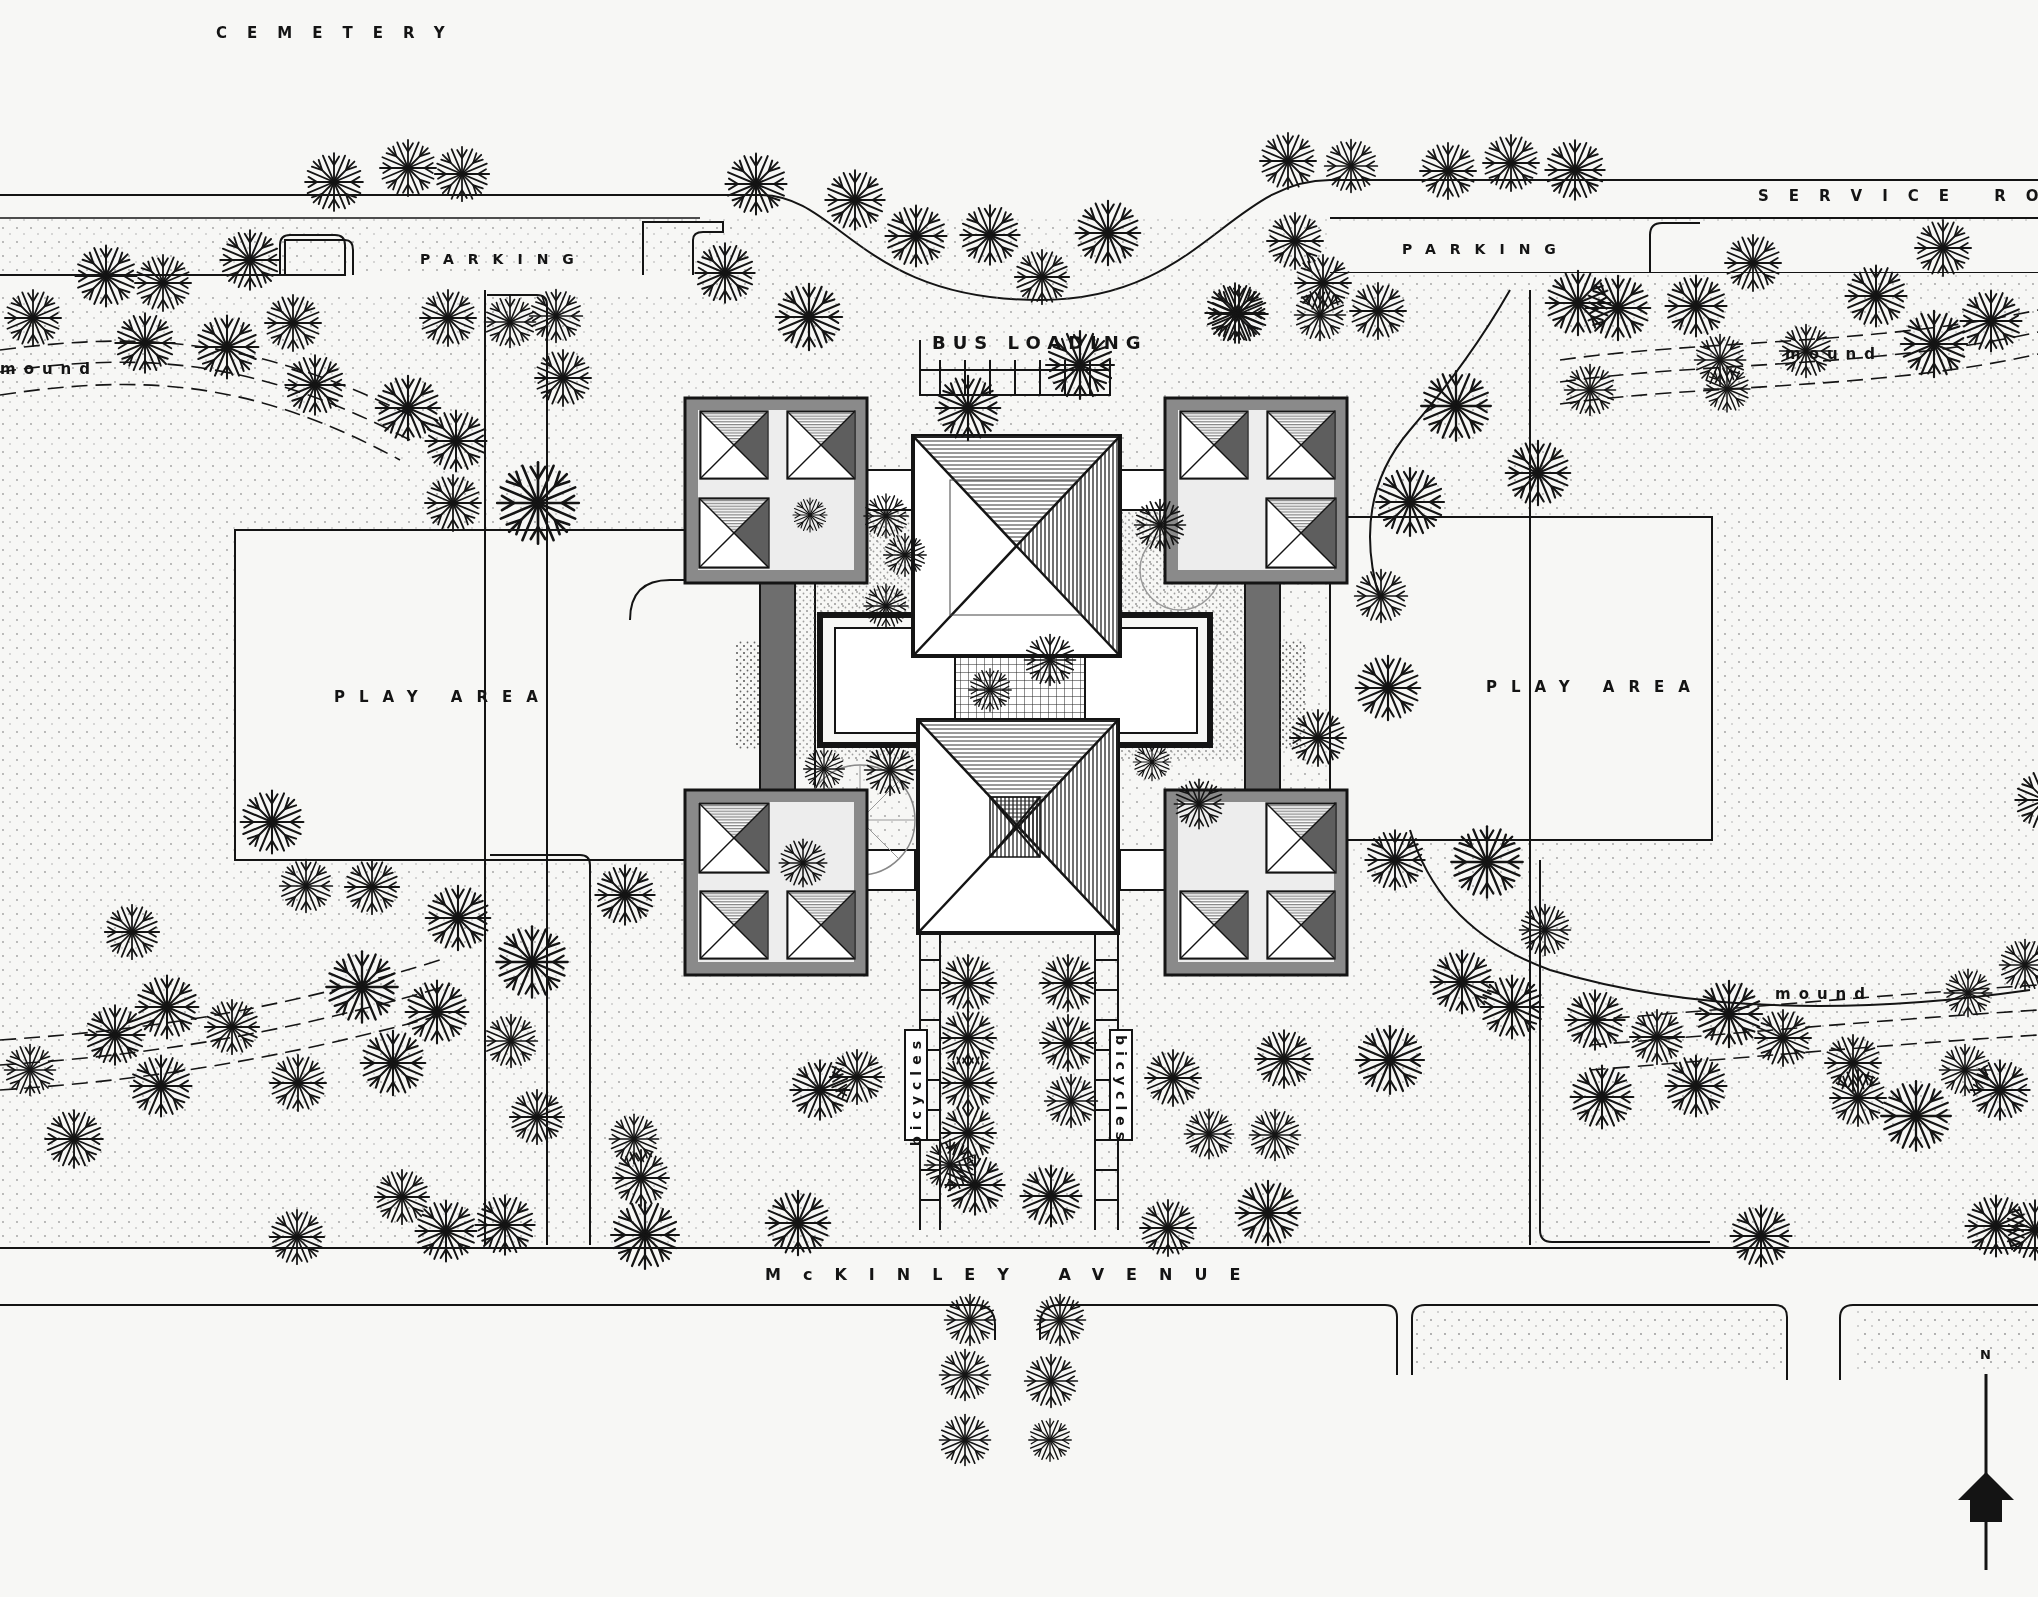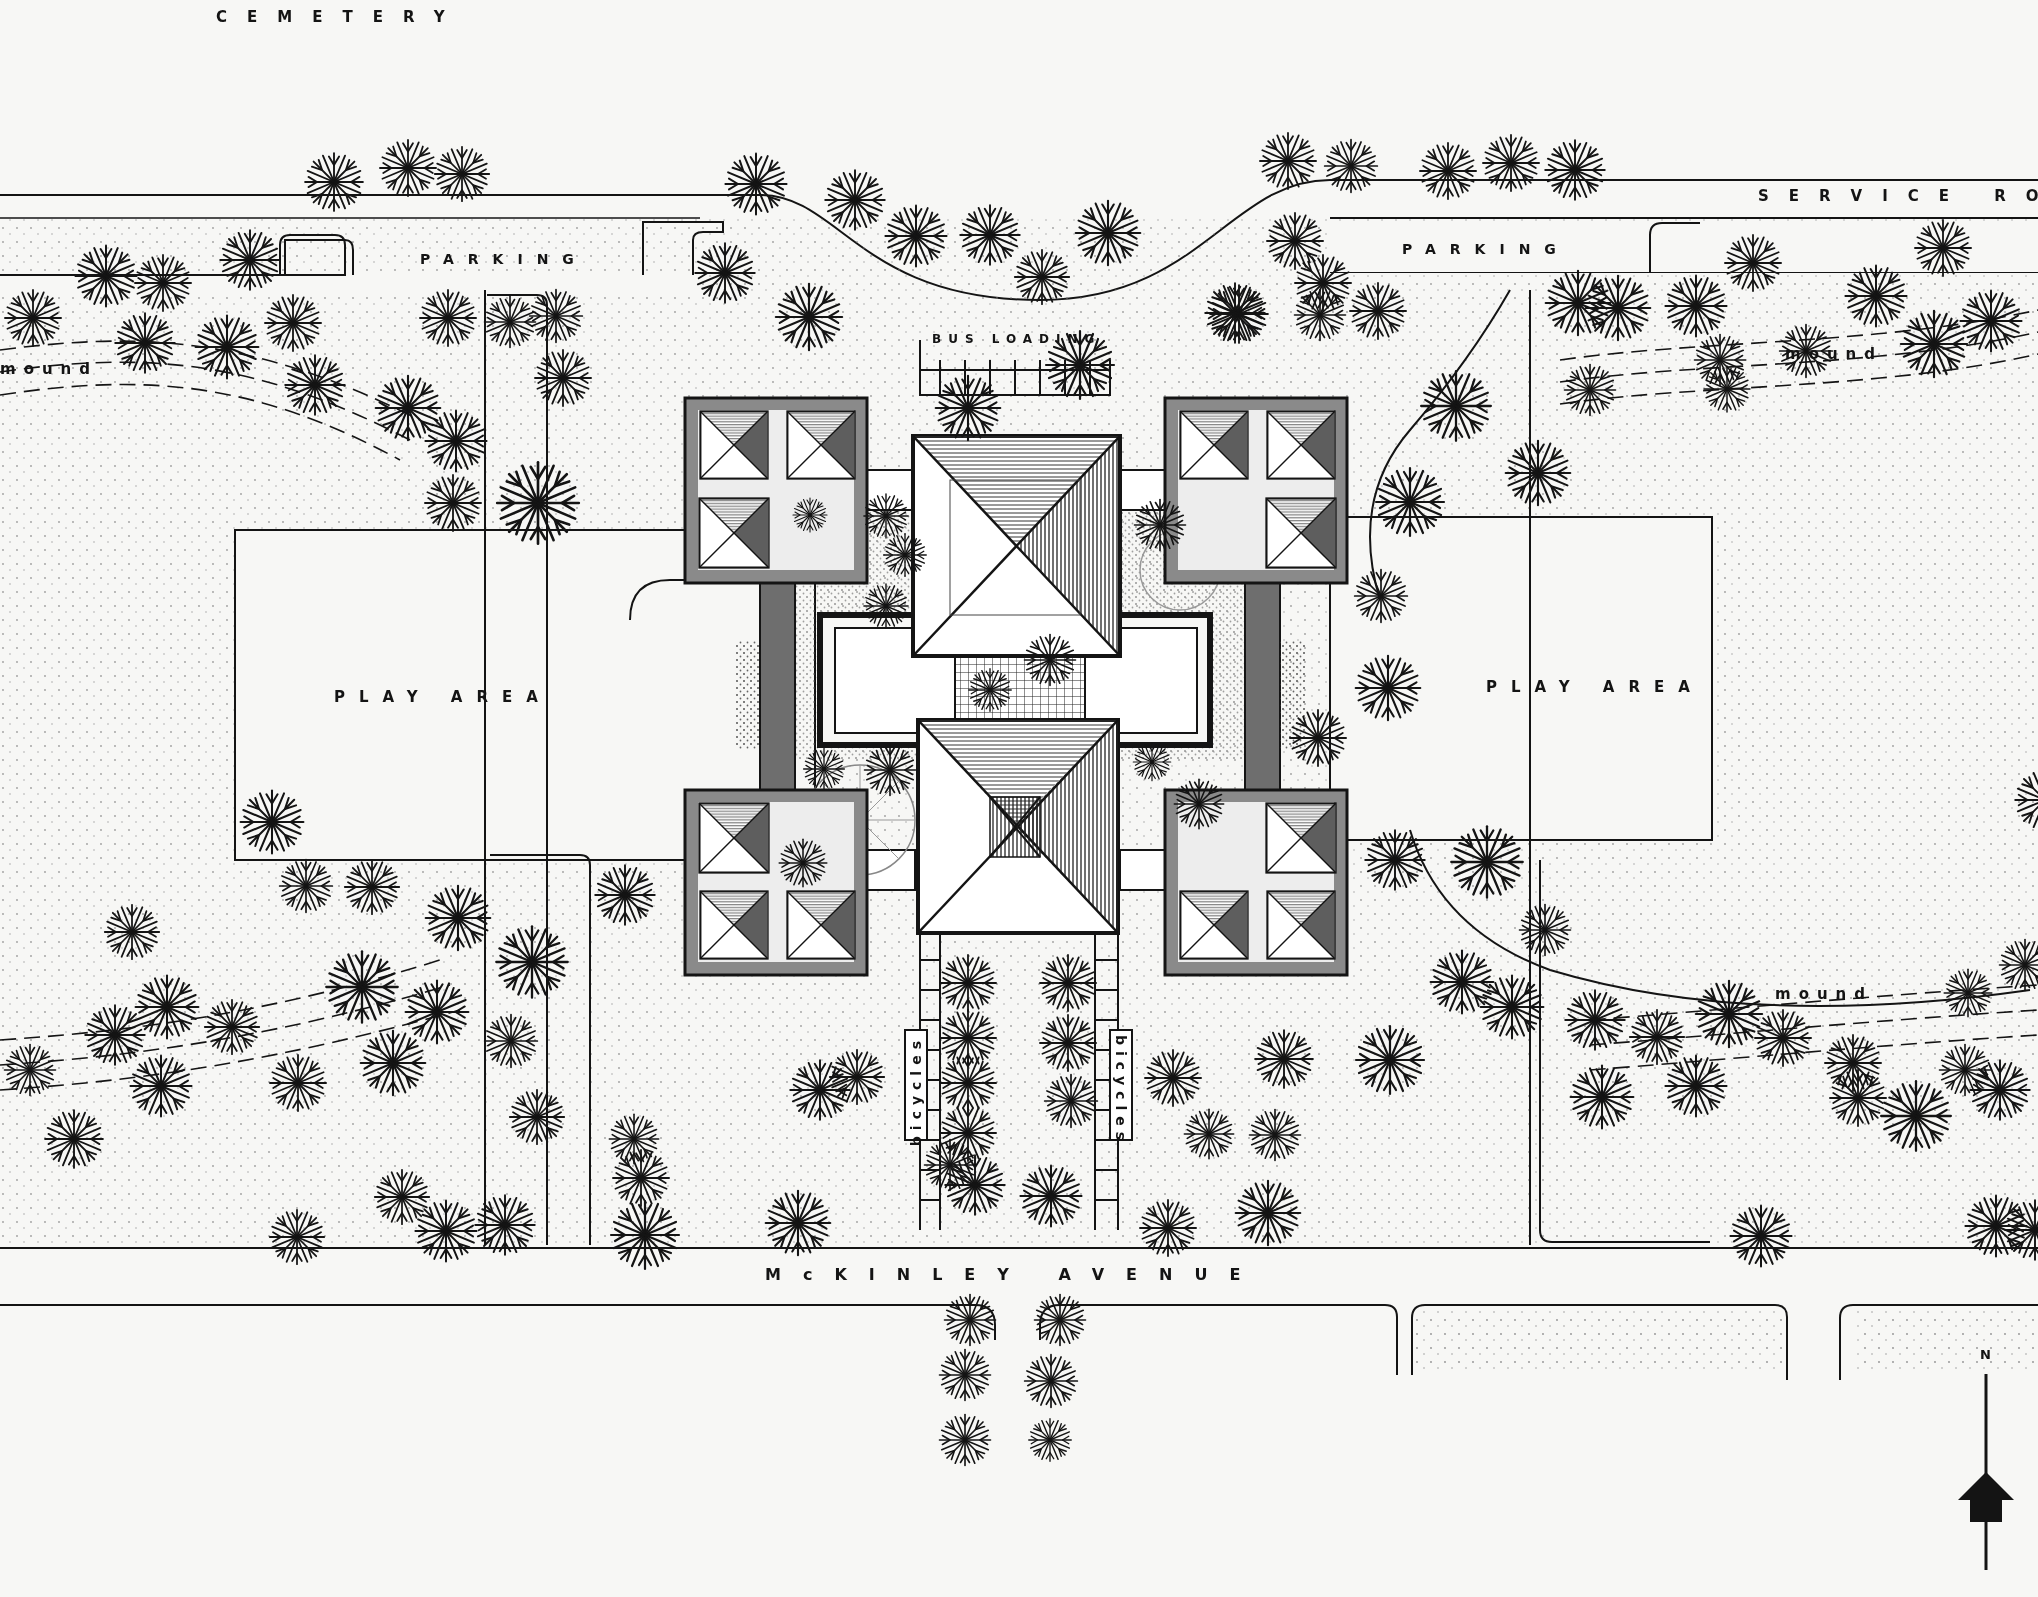--- a/index.html
+++ b/index.html
@@ -349,25 +349,25 @@
     <use href="#tree" x="1020" y="1350" width="62" height="62"></use>
     <use href="#tree" x="1025" y="1415" width="50" height="50"></use>
   </g>
 
   <g>
     <line x1="1986" y1="1374" x2="1986" y2="1570" stroke="#141414" stroke-width="3"></line>
     <polygon points="1958,1500 1986,1472 2014,1500 2002,1500 2002,1522 1970,1522 1970,1500" fill="#141414"></polygon>
   </g>
 </svg>
 
-<div class="lbl sp" style="left:216px;top:8px;text-align:right;">CEMETERY</div>
+<div class="lbl sp" style="left:216px;top:24px;text-align:right;">CEMETERY</div>
 <div class="lbl sp" style="left:1758px;top:187px;">SERVICE ROAD</div>
 <div class="lbl sp" style="left:420px;top:251px;font-size:14px;letter-spacing:14px;">PARKING</div>
 <div class="lbl sp" style="left:1402px;top:241px;font-size:14px;letter-spacing:14px;">PARKING</div>
-<div class="lbl sp" style="left:932px;top:332px;font-size:12px;letter-spacing:7px;">BUS LOADING</div>
+<div class="lbl sp" style="left:932px;top:332px;font-size:18px;letter-spacing:7px;">BUS LOADING</div>
 <div class="lbl mound" style="left:0px;top:360px;">mound</div>
 <div class="lbl mound" style="left:1785px;top:345px;">mound</div>
 <div class="lbl mound" style="left:1775px;top:985px;">mound</div>
 <div class="lbl sp" style="left:334px;top:688px;letter-spacing:14px;">PLAY AREA</div>
 <div class="lbl sp" style="left:1486px;top:678px;letter-spacing:14px;">PLAY AREA</div>
 <div class="lbl vert" style="left:908px;top:1035px;transform:rotate(180deg);">bicycles</div>
 <div class="lbl vert" style="left:1113px;top:1035px;">bicycles</div>
 <div class="lbl sp" style="left:765px;top:1265px;letter-spacing:22px;font-size:16px;">McKINLEY AVENUE</div>
 <div class="lbl" style="left:1980px;top:1347px;font-size:13px;">N</div>
 

